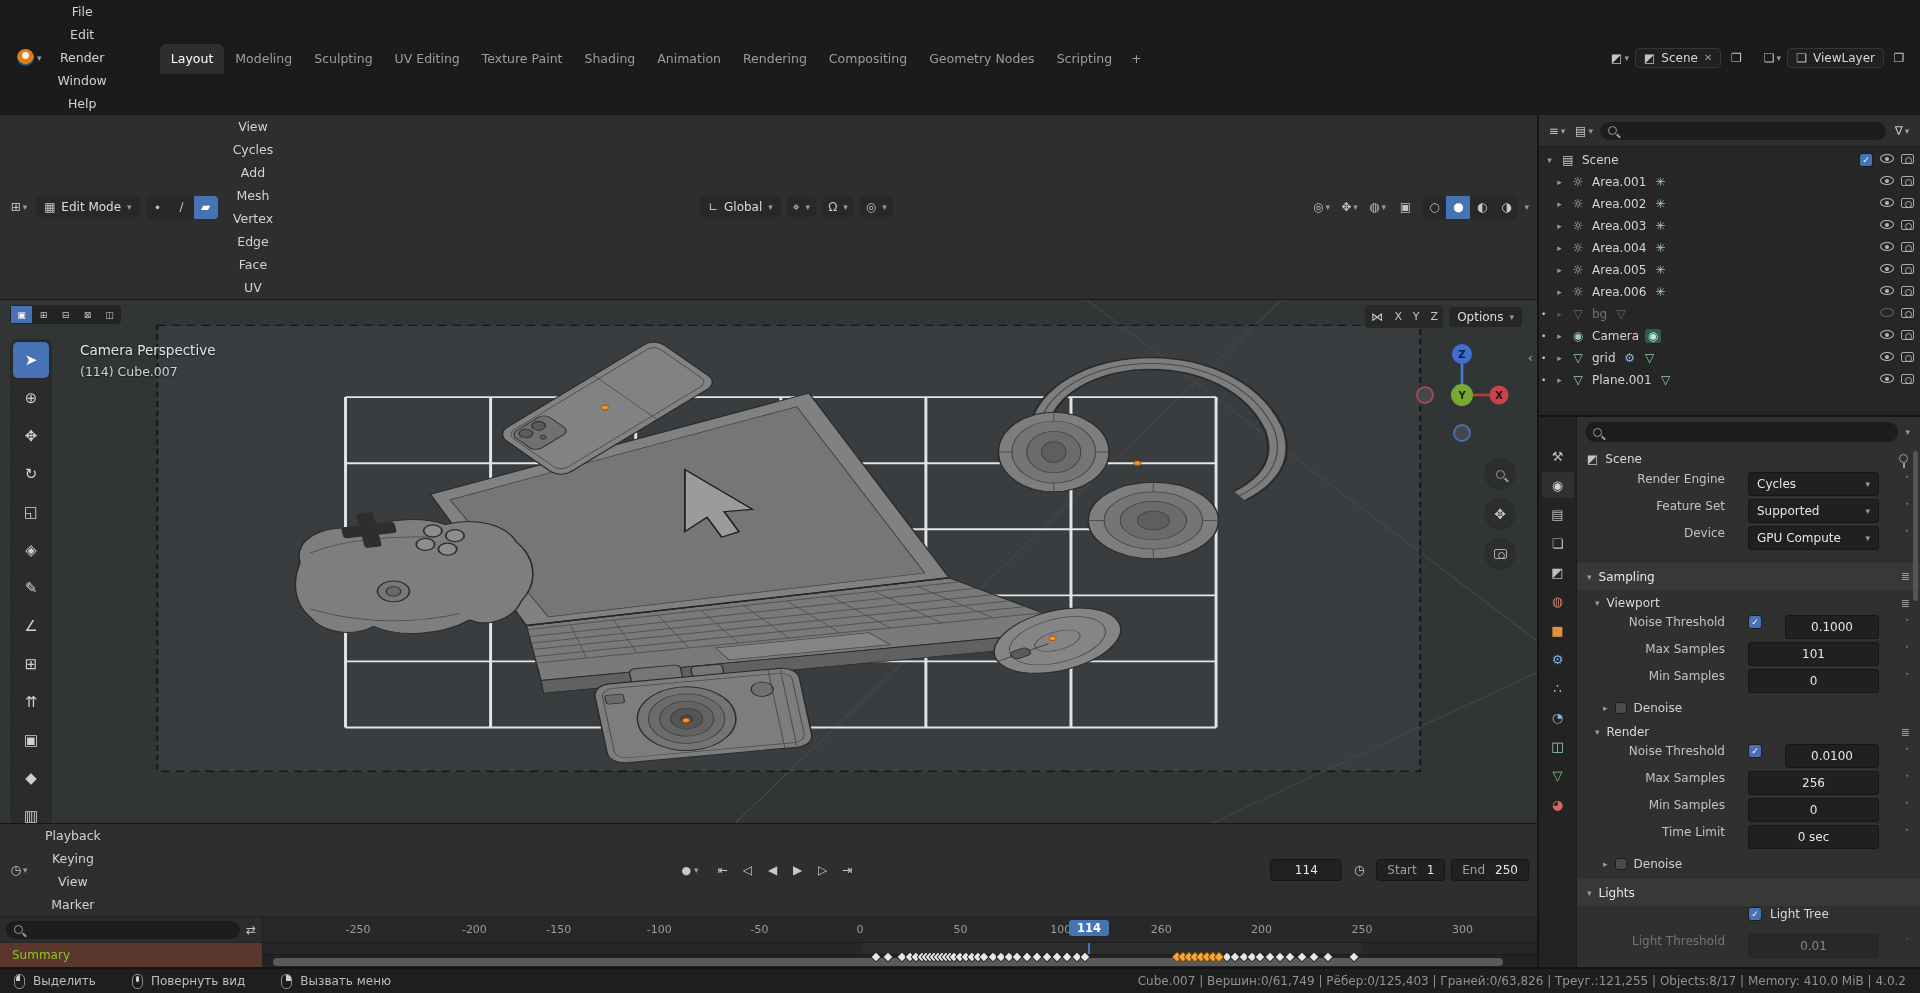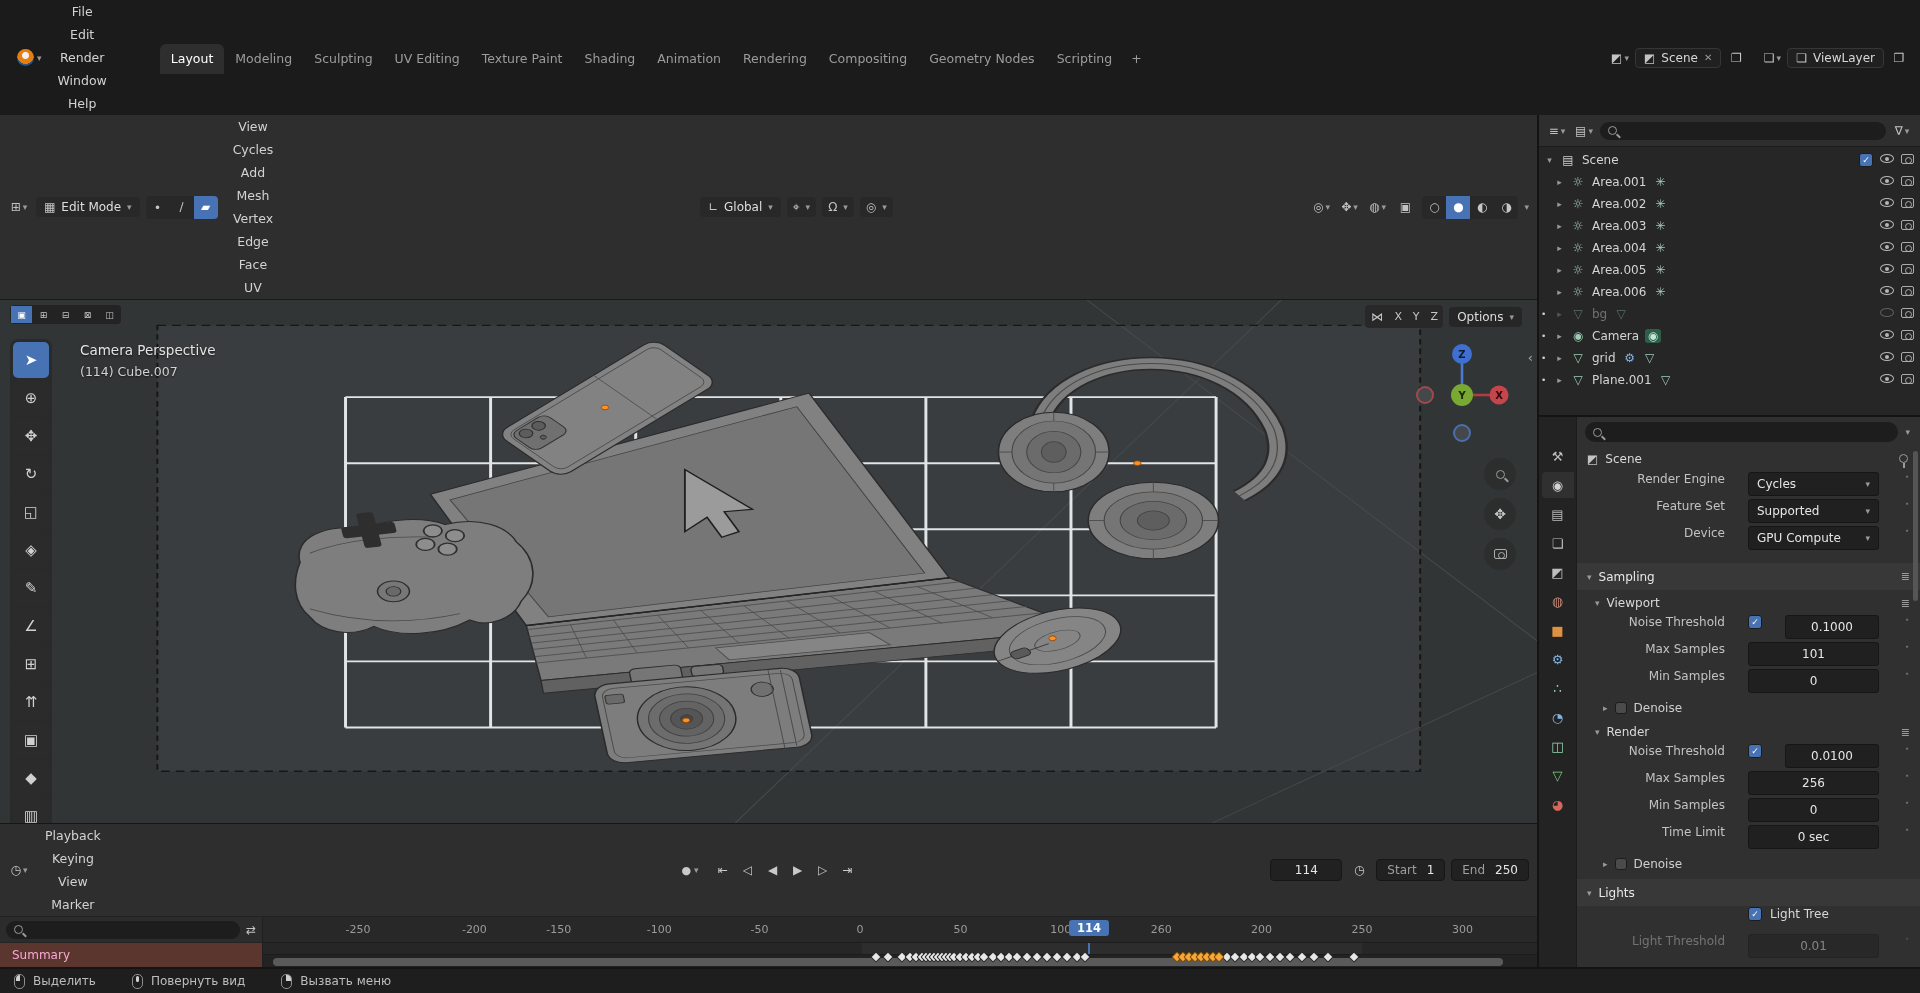--- a/index.html
+++ b/index.html
@@ -69,21 +69,21 @@
 .tbtn{min-width:24px;height:22px;display:flex;align-items:center;justify-content:center;color:#c9c9c9;font-size:12px;border-radius:3px;}
 .tbtn.rec{gap:3px;padding:0 4px;}
 .recdot{color:#c9c9c9;font-size:11px;}
 .numfield{min-width:72px;text-align:center;background:#212121;border:1px solid #161616;border-radius:4px;padding:3px 8px;color:#e6e6e6;}
 .sefield{display:flex;align-items:center;gap:10px;background:#212121;border:1px solid #161616;border-radius:4px;padding:3px 10px;color:#e6e6e6;}
 .selab{color:#9e9e9e;}
 .tlbody{flex:1;display:flex;min-height:0;}
 .tlleft{flex:0 0 263px;background:#2c2c2c;border-right:1px solid #1f1f1f;display:flex;flex-direction:column;}
 .tlsearch{flex:0 0 26px;display:flex;align-items:center;gap:6px;padding:0 6px;border-bottom:1px solid #242424;}
 .sfield{flex:1;height:18px;background:#1d1d1d;border-radius:9px;display:flex;align-items:center;gap:6px;padding:0 8px;}
-.summary{flex:0 0 24px;background:#5a362f;display:flex;align-items:center;padding:0 12px;color:#f9a8d4;}
+.summary{flex:0 0 24px;background:#5a362f;display:flex;align-items:center;padding:0 12px;color:#84cc16;}
 .tlfill{background:#262626;}
 .tltrack{flex:1;position:relative;background:#262626;overflow:hidden;}
 .band{position:absolute;left:0;right:0;top:26px;height:30px;background:#2d2d2d;}
 .ruler{position:absolute;top:0;left:0;right:0;height:26px;background:#282828;border-bottom:1px solid #1d1d1d;}
 .tick{position:absolute;top:6px;transform:translateX(-50%);color:#9b9b9b;font-size:11px;}
 .kf{position:absolute;top:36px;width:8px;height:8px;background:#e8e8e8;border:1px solid #2b2b2b;transform:translateX(-50%) rotate(45deg);border-radius:1px;}
 .kf.sel{background:#f7a83d;border-color:#7c4e00;}
 .cfline{position:absolute;top:26px;bottom:13px;width:2px;background:#4772b3;transform:translateX(-50%);}
 .cflabel{position:absolute;top:3px;transform:translateX(-50%);background:#4772b3;color:#fff;font-size:11.5px;font-weight:bold;padding:1px 8px;border-radius:3px;z-index:2;}
 .rdim{position:absolute;top:26px;bottom:13px;background:rgba(0,0,0,.14);}
@@ -924,14 +924,15 @@
         <div class="hint">
           <span class="mico middle-mouse"></span>
           <span>Повернуть вид</span>
         </div>
         <div class="hint">
           <span class="mico right-mouse"></span>
           <span>Вызвать меню</span>
         </div>
       </div>
     <div class="flex1"></div>
+    <div class="stats">Cube.007 | Вершин:0/61,749 | Рёбер:0/125,403 | Граней:0/63,826 | Треуг.:121,255 | Objects:8/17 | Memory: 410.0 MiB | 4.0.2</div>
   </footer>
 </div>
 
 </body></html>

